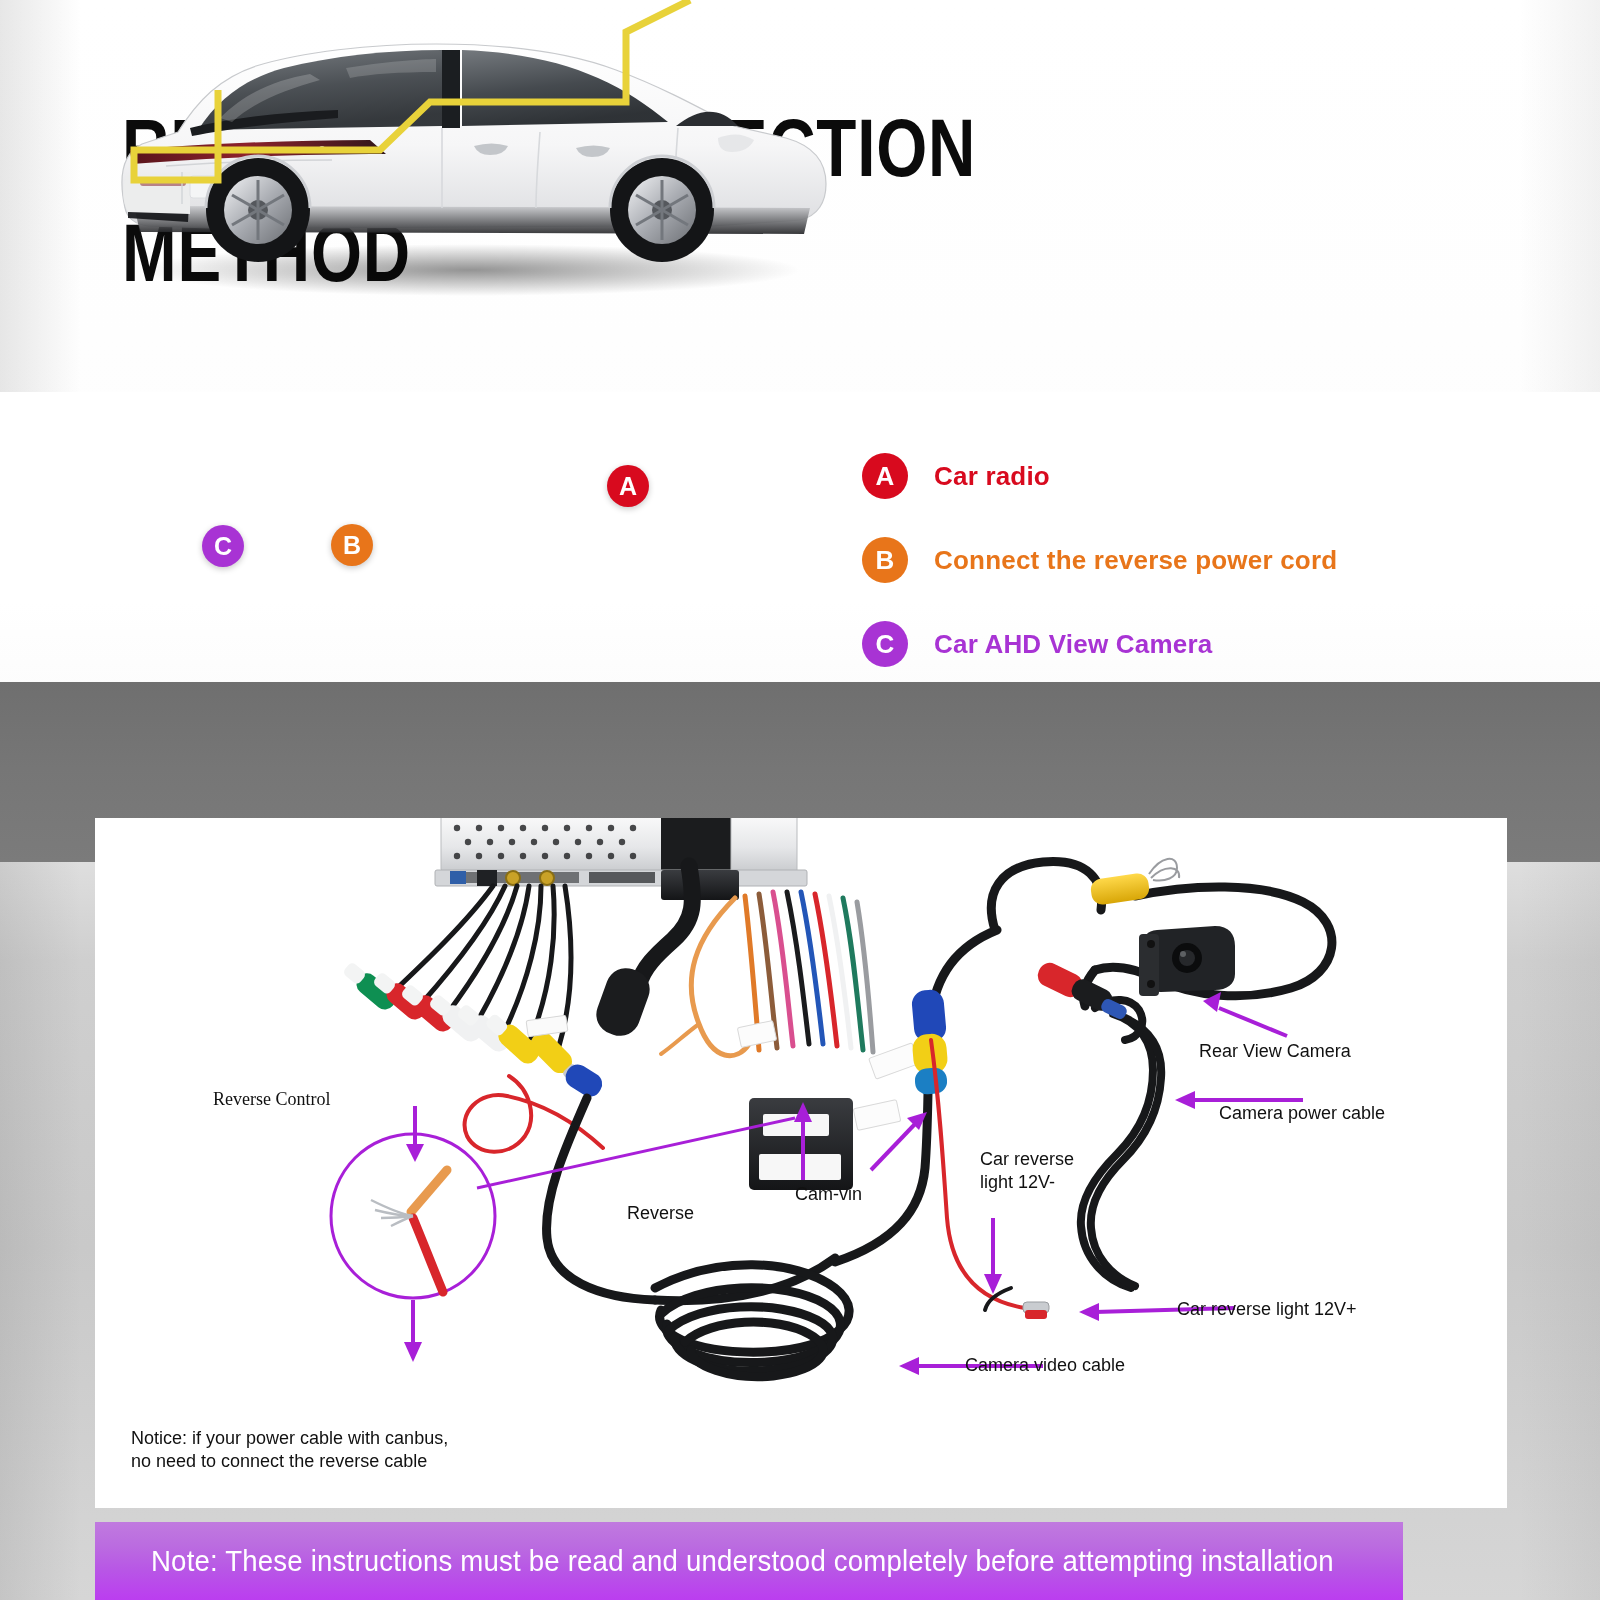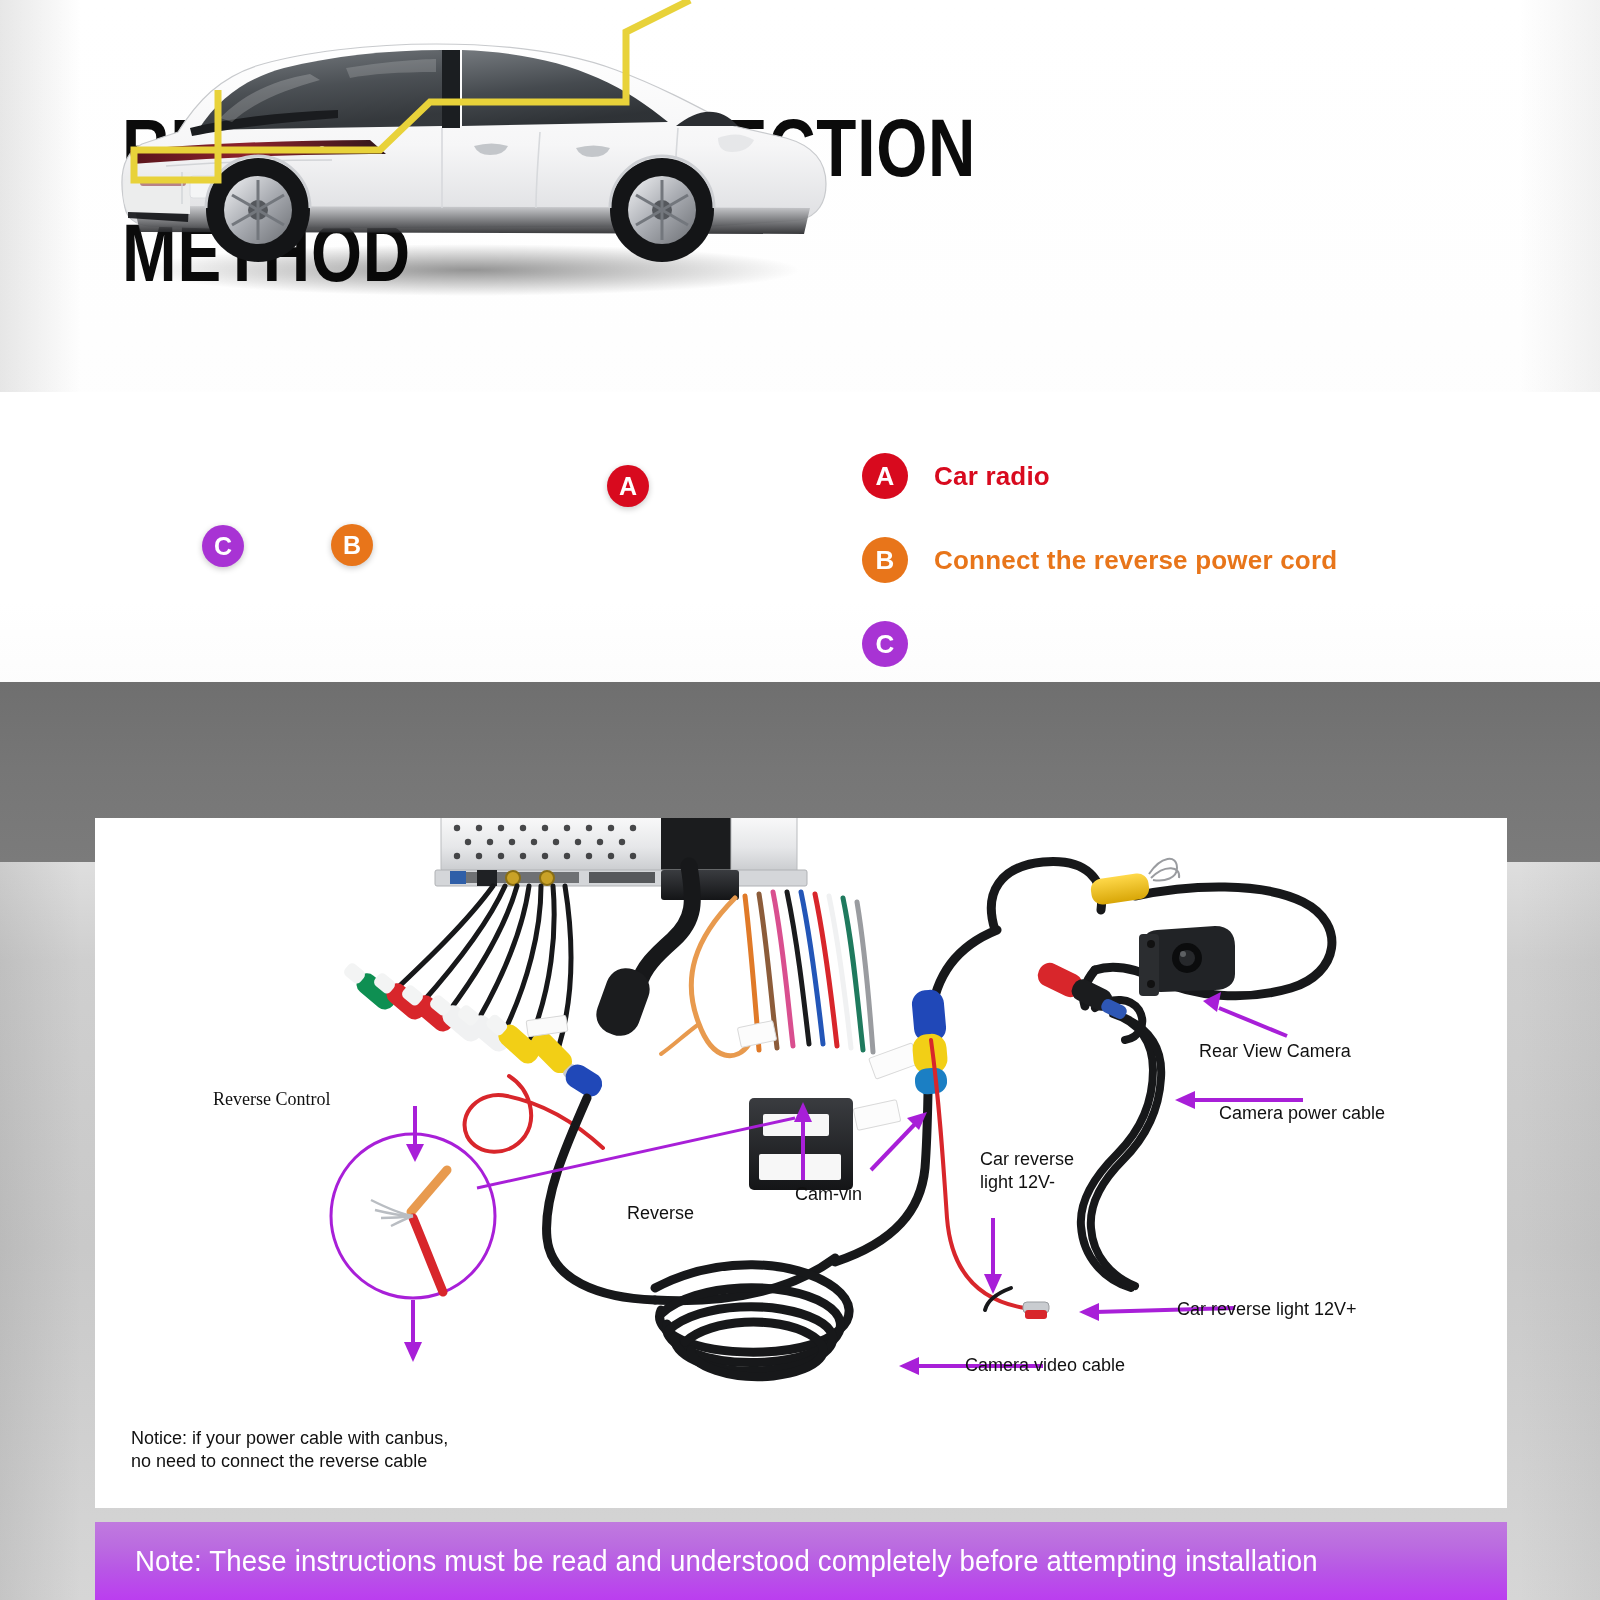--- a/index.html
+++ b/index.html
@@ -162,26 +162,26 @@
     font-family: "Liberation Sans", sans-serif;
     line-height: 1.25;
     white-space: pre-line;
   }
 
   
   #note-bar {
     position: absolute;
     left: 95px;
     top: 1522px;
-    width: 1412px;
+    width: 1308px;
     height: 78px;
     background: linear-gradient(180deg, #c07adf 0%, #bb6ce0 30%, #b856e6 62%, #bb3df0 100%);
     display: flex;
     align-items: center;
-    padding-left: 40px;
+    padding-left: 56px;
     box-sizing: border-box;
   }
   #note-bar .note-text {
     color: #ffffff;
     font-family: "Liberation Sans Narrow", "Liberation Sans", sans-serif;
     font-size: 30px;
     letter-spacing: .2px;
     transform: scaleX(0.92);
     transform-origin: left center;
     white-space: nowrap;
@@ -361,20 +361,21 @@
     <div class="legend-row">
       <div class="legend-badge" style="background:#e8751a">
         <span>B</span>
       </div>
       <div class="legend-label" style="color:#e8751a">Connect the reverse power cord</div>
     </div>
     <div class="legend-row">
       <div class="legend-badge" style="background:#a833d4">
         <span>C</span>
       </div>
+      <div class="legend-label" style="color:#a833d4">Car AHD View Camera</div>
     </div>
   </div>
 
   <div id="gray-band"></div>
 
   <div id="wiring-panel">
 
     <svg id="wiring-svg" viewBox="0 0 1412 690" xmlns="http://www.w3.org/2000/svg">
       <defs>
         <linearGradient id="chassisG" x1="0" y1="0" x2="0" y2="1">

